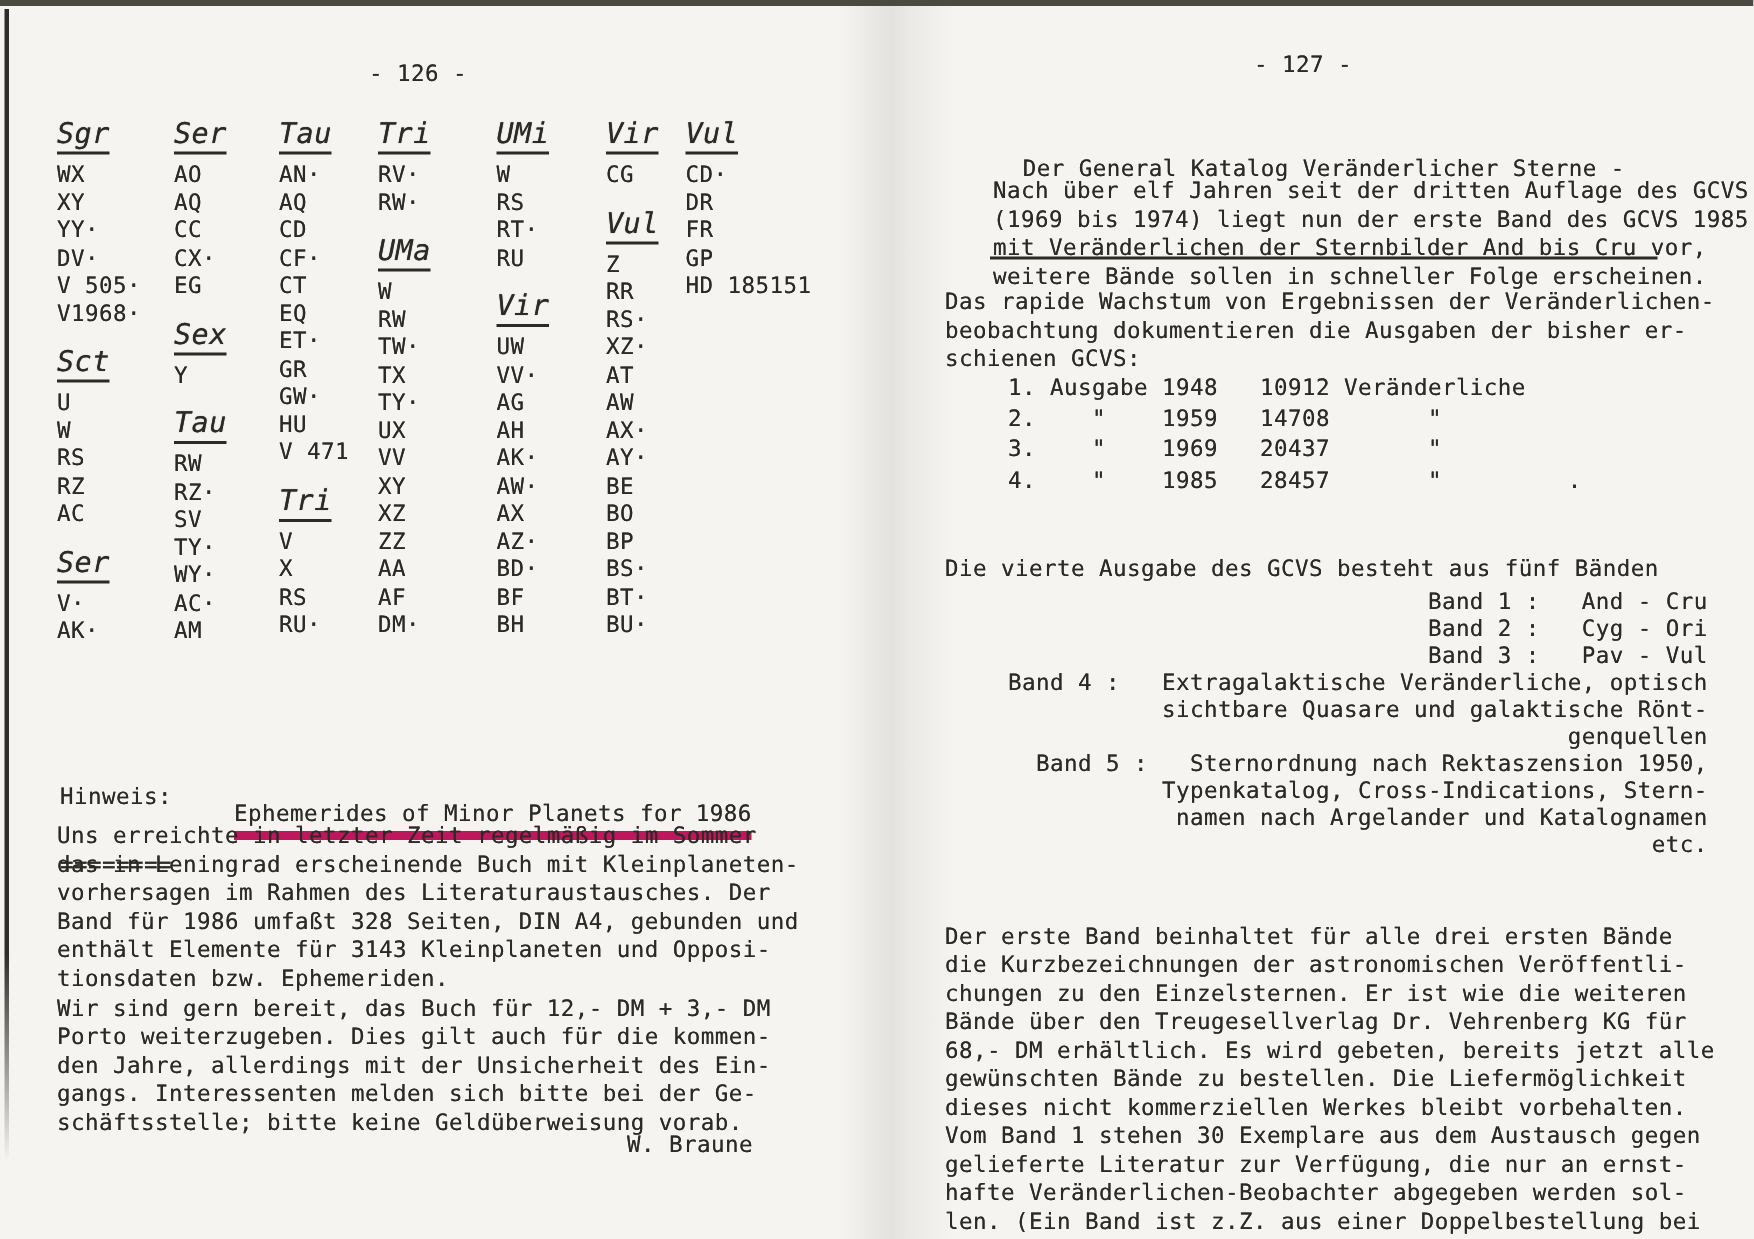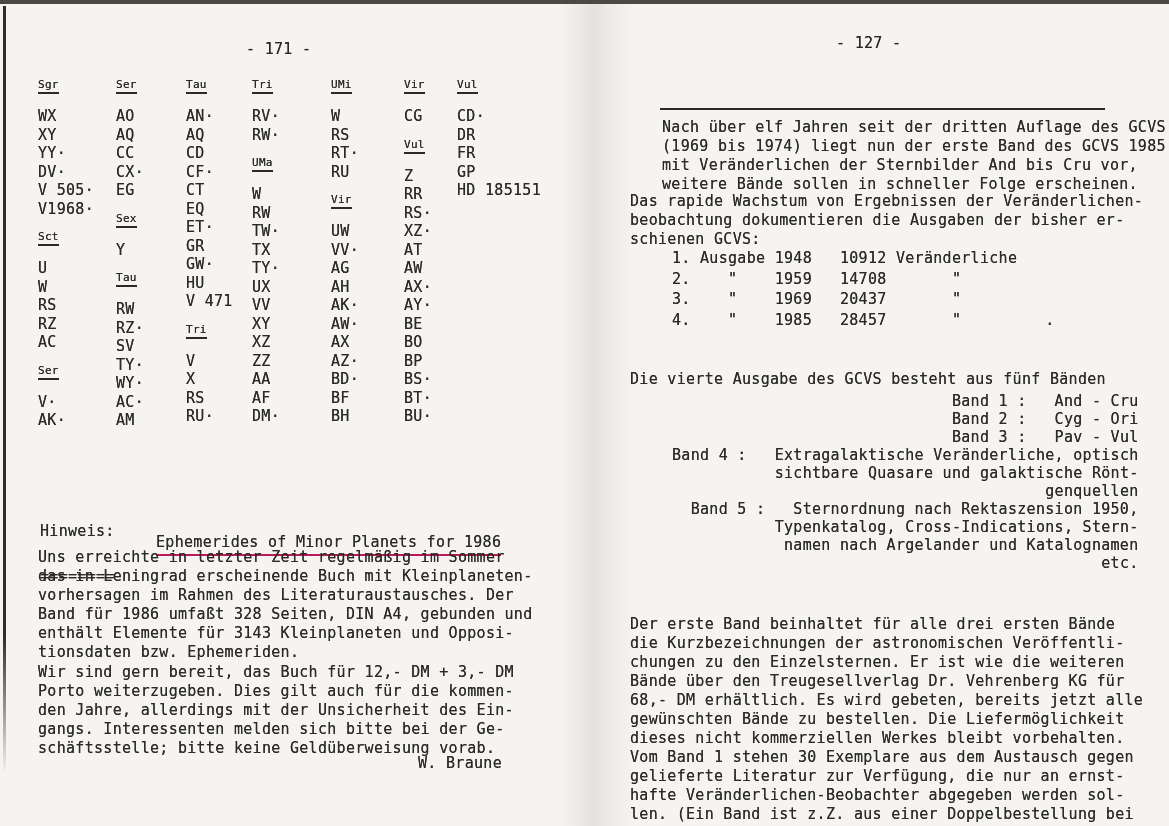--- a/index.html
+++ b/index.html
@@ -26,46 +26,46 @@
   .star-col{flex:0 0 auto;}
   .star-col:nth-child(1){width:78px;}
   .star-col:nth-child(2){width:70px;}
   .star-col:nth-child(3){width:66px;}
   .star-col:nth-child(4){width:79px;}
   .star-col:nth-child(5){width:73px;}
   .star-col:nth-child(6){width:53px;}
   .star-col:nth-child(7){width:126px;}
   .star-entry{font-size:15px;line-height:18.5px;letter-spacing:0.3px;white-space:pre;
       text-shadow:0 0 0.4px rgba(43,42,37,0.8);}
-  .star-header-row{height:29px;font-size:11px;letter-spacing:0.3px;
-      text-shadow:0 0 0.5px rgba(43,42,37,0.9);}
+  .star-header-row{height:29px;font-size:19px;letter-spacing:0.3px;
+      text-shadow:0 0 0.5px rgba(43,42,37,0.9);font-style:italic;}
   .star-header{display:inline-block;border-bottom:2px solid #2b2a25;padding-bottom:1px;}
   .star-gap{height:12px;}
   
   .hinweis{left:40px;top:484px;}
   .hinweis-eq{margin-top:-12px;letter-spacing:0.3px;}
   .eph-title{left:100px;top:514px;}
-  .eph-title span{display:inline-block;border-bottom:2px solid #be185d;padding-bottom:2px;}
+  .eph-title span{display:inline-block;border-bottom:6px solid #be185d;padding-bottom:2px;}
   .gcvs-title{left:660px;top:60px;width:445px;text-align:center;
       border-bottom:2px solid #2b2a25;padding-bottom:6px;line-height:21px;}
   .ausgabe{line-height:20.5px;}
   .band{line-height:18px;}
 </style>
 </head>
 <body>
 
 <div class="canvas">
 
   <div class="scan-top-edge"></div>
   <div class="scan-left-edge"></div>
   <div class="page-gutter"></div>
 
   <div>
 
-    <div class="abs tw" style="left:246px;top:40px;">- 171 -</div>
+    <div class="abs tw" style="left:246px;top:40px;">- 126 -</div>
 
     <div class="star-table">
         <div class="star-col">
           <div class="star-header-row"><span class="star-header">Sgr</span></div>
           <div class="star-entry">WX</div>
           <div class="star-entry">XY</div>
           <div class="star-entry">YY·</div>
           <div class="star-entry">DV·</div>
           <div class="star-entry">V 505·</div>
           <div class="star-entry">V1968·</div>
@@ -214,20 +214,21 @@
 schäftsstelle; bitte keine Geldüberweisung vorab.</div>
 
     <div class="abs tw" style="left:418px;top:754px;">W. Braune</div>
   </div>
 
   <div>
 
     <div class="abs tw" style="left:836px;top:34px;">- 127 -</div>
 
     <div class="abs tw gcvs-title">
+      <div>Der General Katalog Veränderlicher Sterne -</div>
     </div>
 
     <div class="abs tw" style="left:630px;top:118px;margin-left:32px;">Nach über elf Jahren seit der dritten Auflage des GCVS
 (1969 bis 1974) liegt nun der erste Band des GCVS 1985
 mit Veränderlichen der Sternbilder And bis Cru vor,
 weitere Bände sollen in schneller Folge erscheinen.</div>
 
     <div class="abs tw" style="left:630px;top:192px;">Das rapide Wachstum von Ergebnissen der Veränderlichen-
 beobachtung dokumentieren die Ausgaben der bisher er-
 schienen GCVS:</div>

